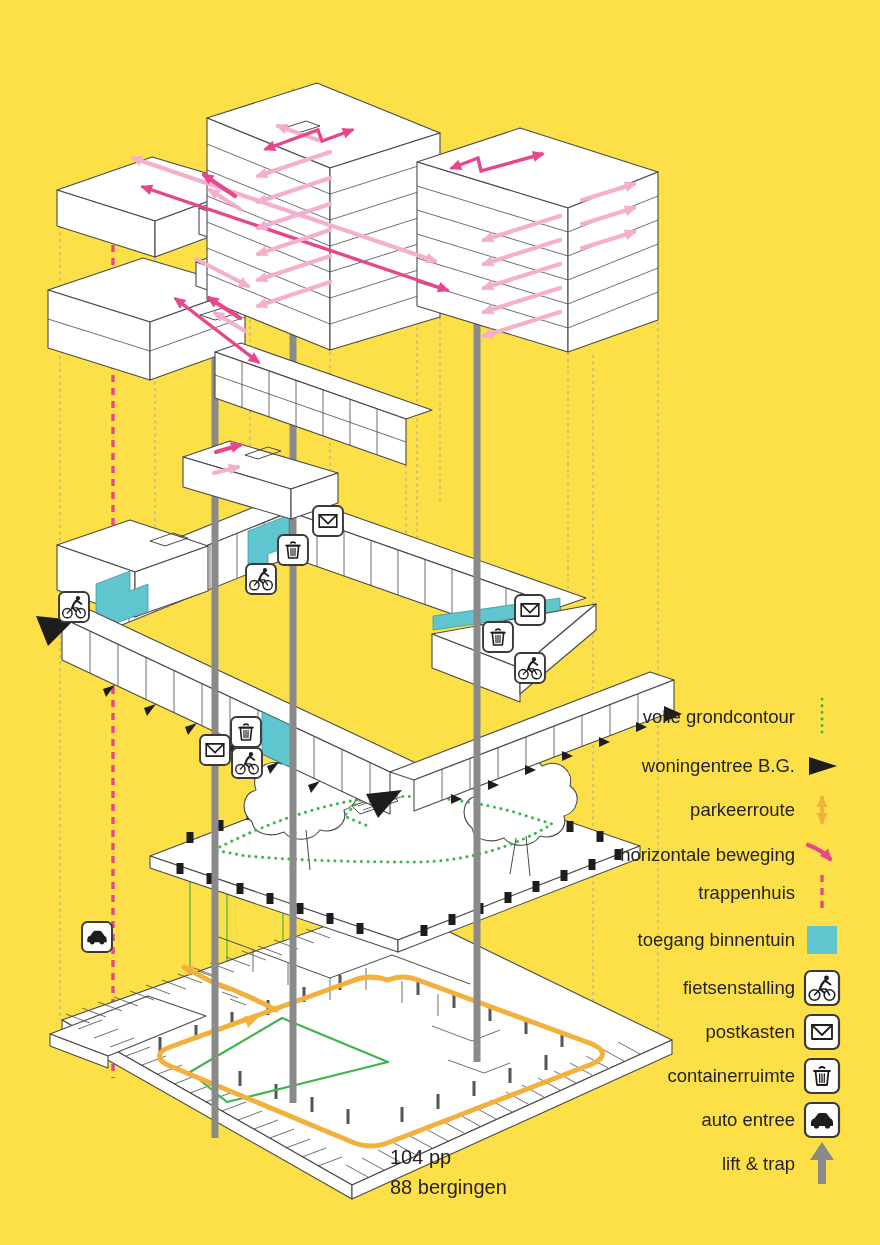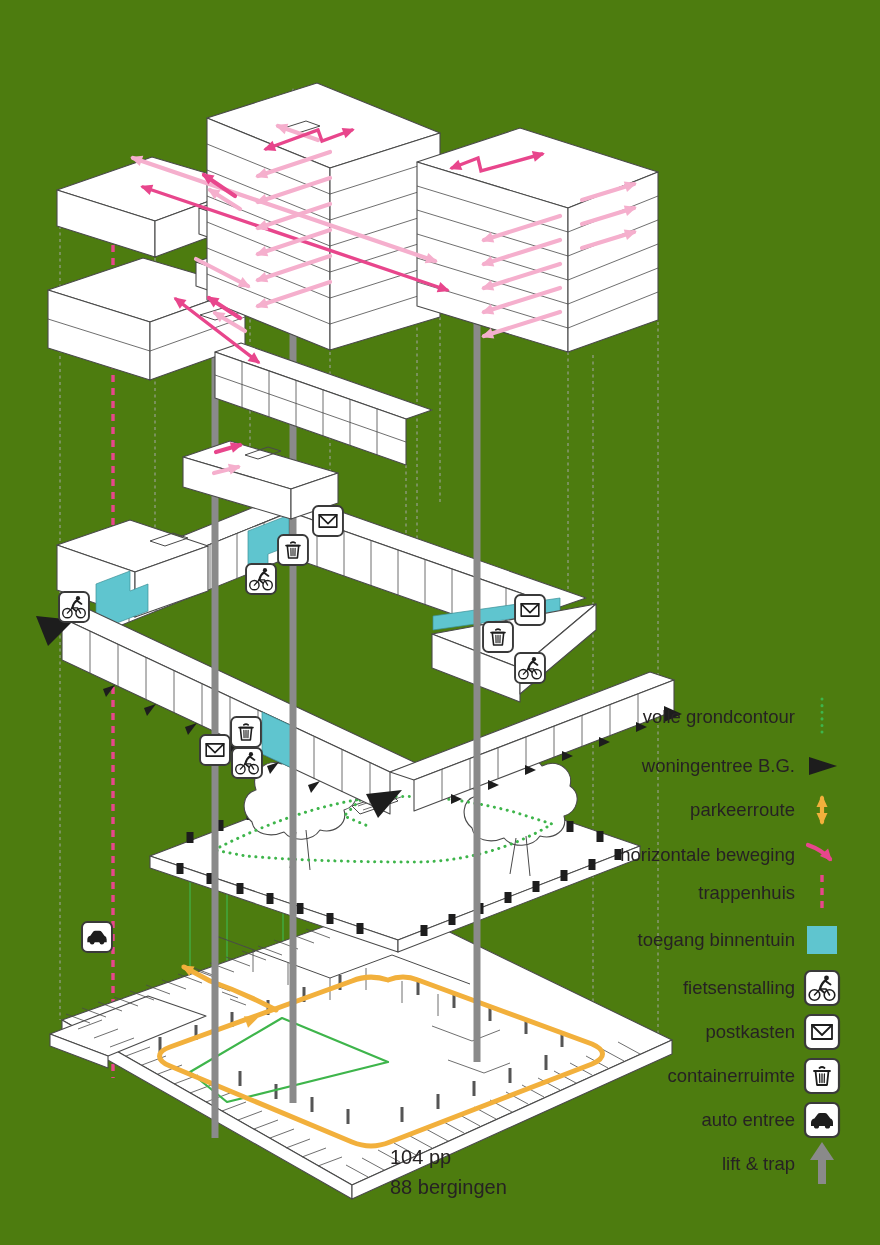--- a/index.html
+++ b/index.html
@@ -1,16 +1,16 @@
 <!DOCTYPE html>
 <html style="--pink: #e8468c; --pink_light: #f5afcd; --teal: #5fc5cf; --orange: #f2b03c; --green: #3eb54b; --gray: #8a8a8a; --line: #4a4a4a;"><head>
 <meta charset="utf-8">
 <style>
   html,body{margin:0;padding:0;background:#fff;}
-  #stage{position:relative;width:880px;height:1245px;background:#4d7c0f;overflow:hidden;
+  #stage{position:relative;width:880px;height:1245px;background:#fde047;overflow:hidden;
          font-family:"Liberation Sans",sans-serif;}
   svg{position:absolute;left:0;top:0;}
   
   .face{fill:#fff;stroke:var(--line);stroke-width:1.1;stroke-linejoin:round;}
   .wire{fill:none;stroke:var(--line);stroke-width:1;stroke-linejoin:round;}
   .thin{stroke-width:0.8;}
   .guide{stroke:#a6a6a6;stroke-width:1;stroke-dasharray:3 3.5;fill:none;}
   .pinkdash{stroke:var(--pink);stroke-width:3.4;stroke-dasharray:7 6;fill:none;}
   .greenline{stroke:var(--green);stroke-width:1.2;fill:none;}
   .greendot{stroke:var(--green);stroke-width:3;stroke-dasharray:0.1 6.5;stroke-linecap:round;fill:none;}

